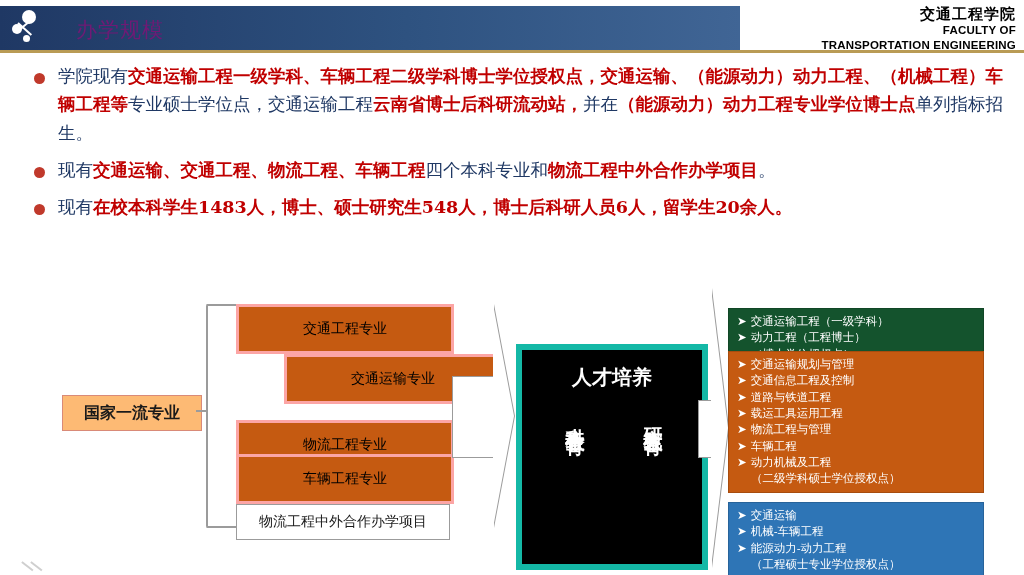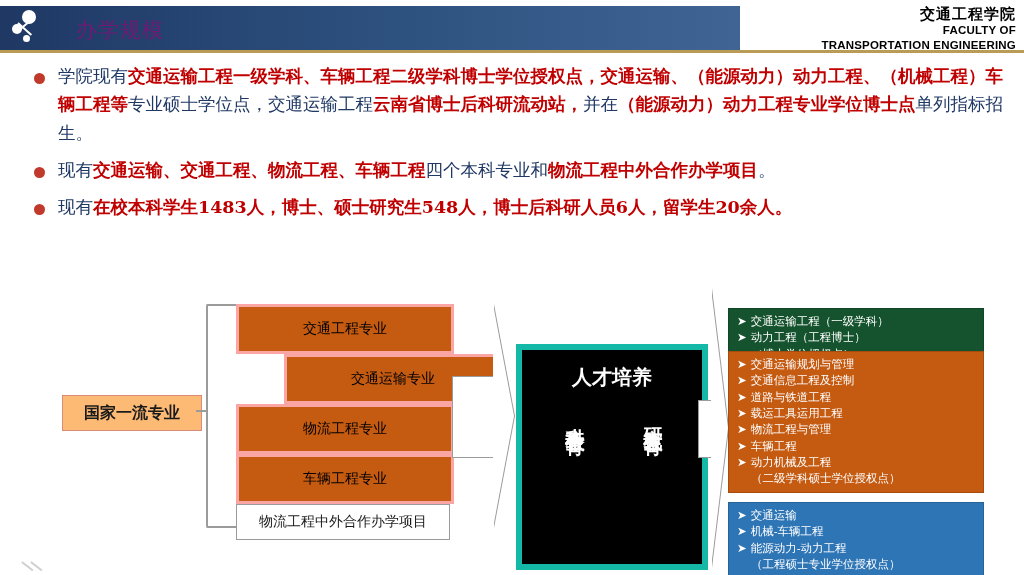--- a/index.html
+++ b/index.html
@@ -167,21 +167,21 @@
     background: #c55a11;
     border: 3px solid #fca5a5;
     color: #000000;
     font-size: 14px;
     display: flex;
     align-items: center;
     justify-content: center;
   }
   .major.m1 { top: 22px; }
   .major.m2 { top: 72px; margin-left: 48px; }
-  .major.m3 { top: 122px; }
+  .major.m3 { top: 138px; }
   .major.m4 { top: 172px; }
   .major.coop {
     top: 222px;
     background: #ffffff;
     border: 1px solid #9b9b9b;
     color: #1a1a1a;
     font-size: 14px;
     height: 34px;
   }
 

